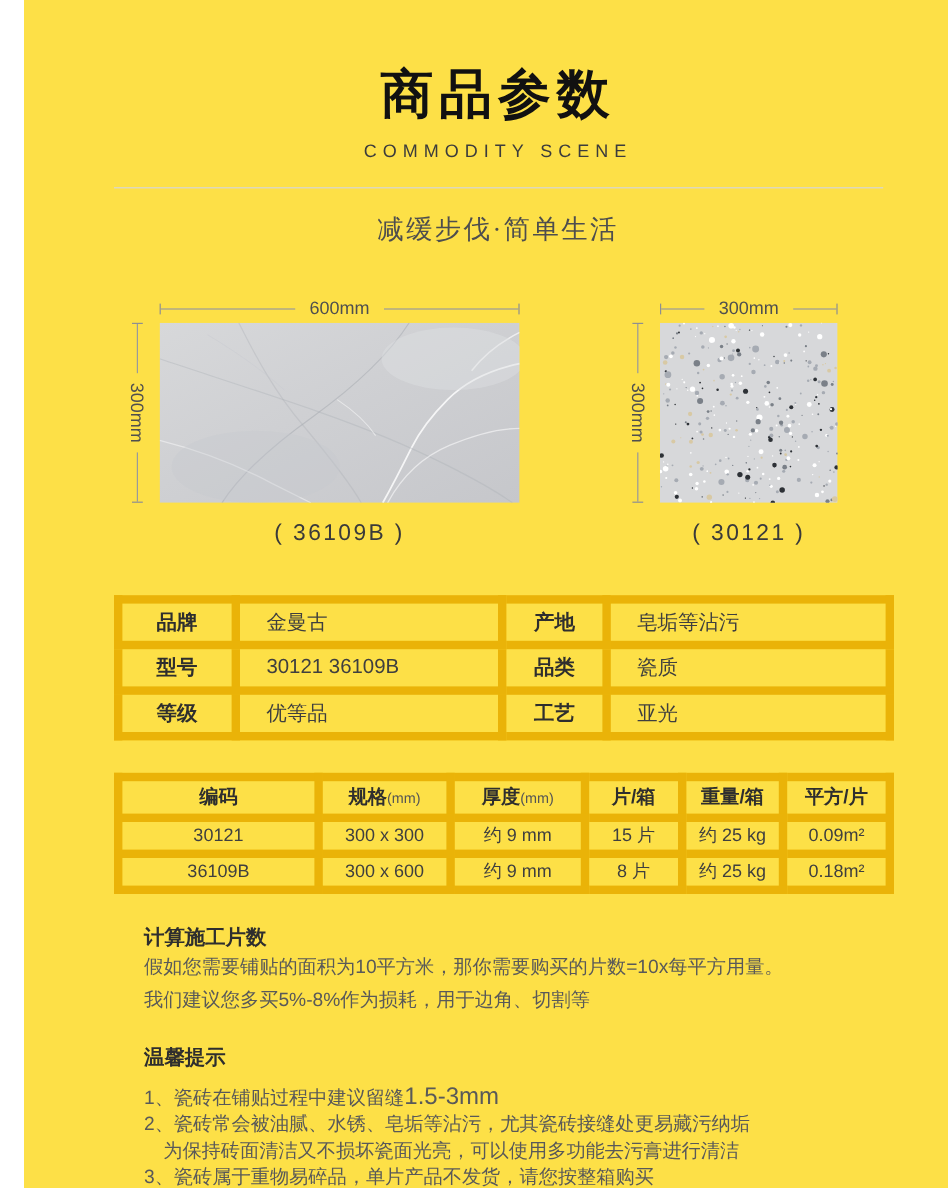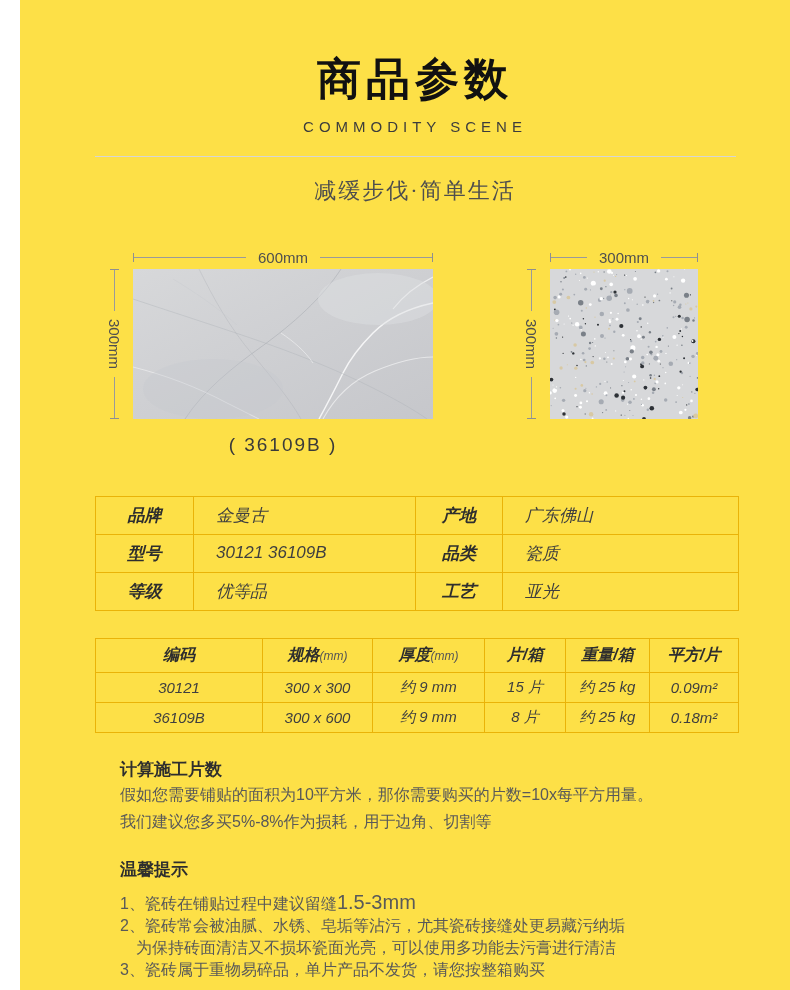--- a/index.html
+++ b/index.html
@@ -27,21 +27,21 @@
   .dim-v { width:22px; height:150px; display:flex; flex-direction:column; align-items:center; }
   .dim-v .cap-h { width:9px; height:1px; background:#8f8f8f; }
   .dim-v .ln { flex:1; width:1px; background:#9a9a9a; }
   .dim-v .dim-label { writing-mode:vertical-rl; font-size:15px; color:#4f4f4f; margin:8px 0; }
   .tile-img { margin-left:8px; display:block; line-height:0; }
   .tile-img svg { display:block; }
   .fig-caption { margin-left:30px; margin-top:15px; text-align:center; font-size:19px; color:#3a3a3a; letter-spacing:2px; }
 
   
   table { border-collapse:collapse; table-layout:fixed; }
-  td,th { border:1px solid #eab308;font-style:italic; }
+  td,th { border:7px solid #eab308; }
   .info-table { margin:40px 0 0 75px; width:643px; }
   .info-table td { height:38px; font-size:17px; vertical-align:middle; }
   .info-table .k { font-weight:700; color:#2e2e2e; text-align:center; }
   .info-table .v { color:#3f3f3f; padding-left:22px; text-align:left; }
   .col-k1 { width:98px; } .col-v1 { width:222px; } .col-k2 { width:87px; } .col-v2 { width:236px; }
 
   .spec-table { margin:27px 0 0 75px; width:643px; text-align:center;border-radius:23px; }
   .spec-table th { height:34px; font-size:16px; font-weight:700; color:#2e2e2e; vertical-align:middle; }
   .spec-table td { height:30px; font-size:15px; color:#3f3f3f; vertical-align:middle; }
   .spec-table .hdr-small { font-weight:400; font-size:12px; color:#555; }
@@ -453,36 +453,37 @@
                 <circle cx="34.4" cy="8.4" r="1.42" fill="#a6abb3"></circle>
                 <circle cx="116.4" cy="10.2" r="1.41" fill="#ffffff"></circle>
                 <circle cx="139.6" cy="148.7" r="1.72" fill="#7a8088"></circle>
                 <circle cx="62.0" cy="3.9" r="1.07" fill="#ffffff"></circle>
                 <circle cx="100.6" cy="108.9" r="0.77" fill="#2d3136"></circle>
                 <circle cx="74.5" cy="122.2" r="0.96" fill="#2d3136"></circle>
               </g>
           </svg>
         </div>
       </div>
+      <div class="fig-caption">( 30121 )</div>
     </div>
   </div>
 
   <table class="info-table">
     <colgroup>
         <col class="col-k1">
         <col class="col-v1">
         <col class="col-k2">
         <col class="col-v2">
       </colgroup>
     <tbody>
       <tr>
         <td class="k">品牌</td>
         <td class="v">金曼古</td>
         <td class="k">产地</td>
-        <td class="v">广东佛山</td>
+        <td class="v">皂垢等沾污</td>
       </tr>
       <tr>
         <td class="k">型号</td>
         <td class="v">30121 36109B</td>
         <td class="k">品类</td>
         <td class="v">瓷质</td>
       </tr>
       <tr>
         <td class="k">等级</td>
         <td class="v">优等品</td>

